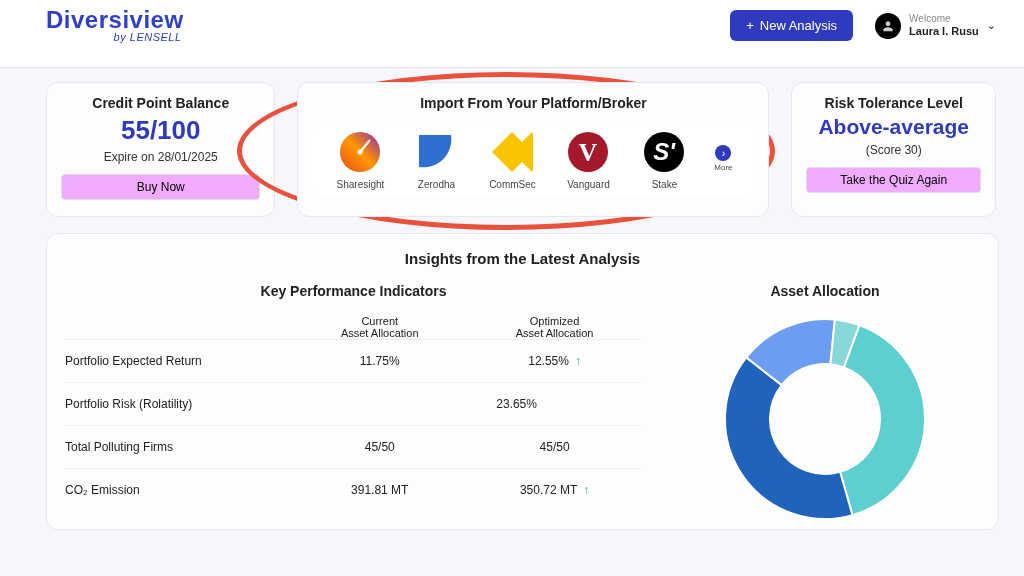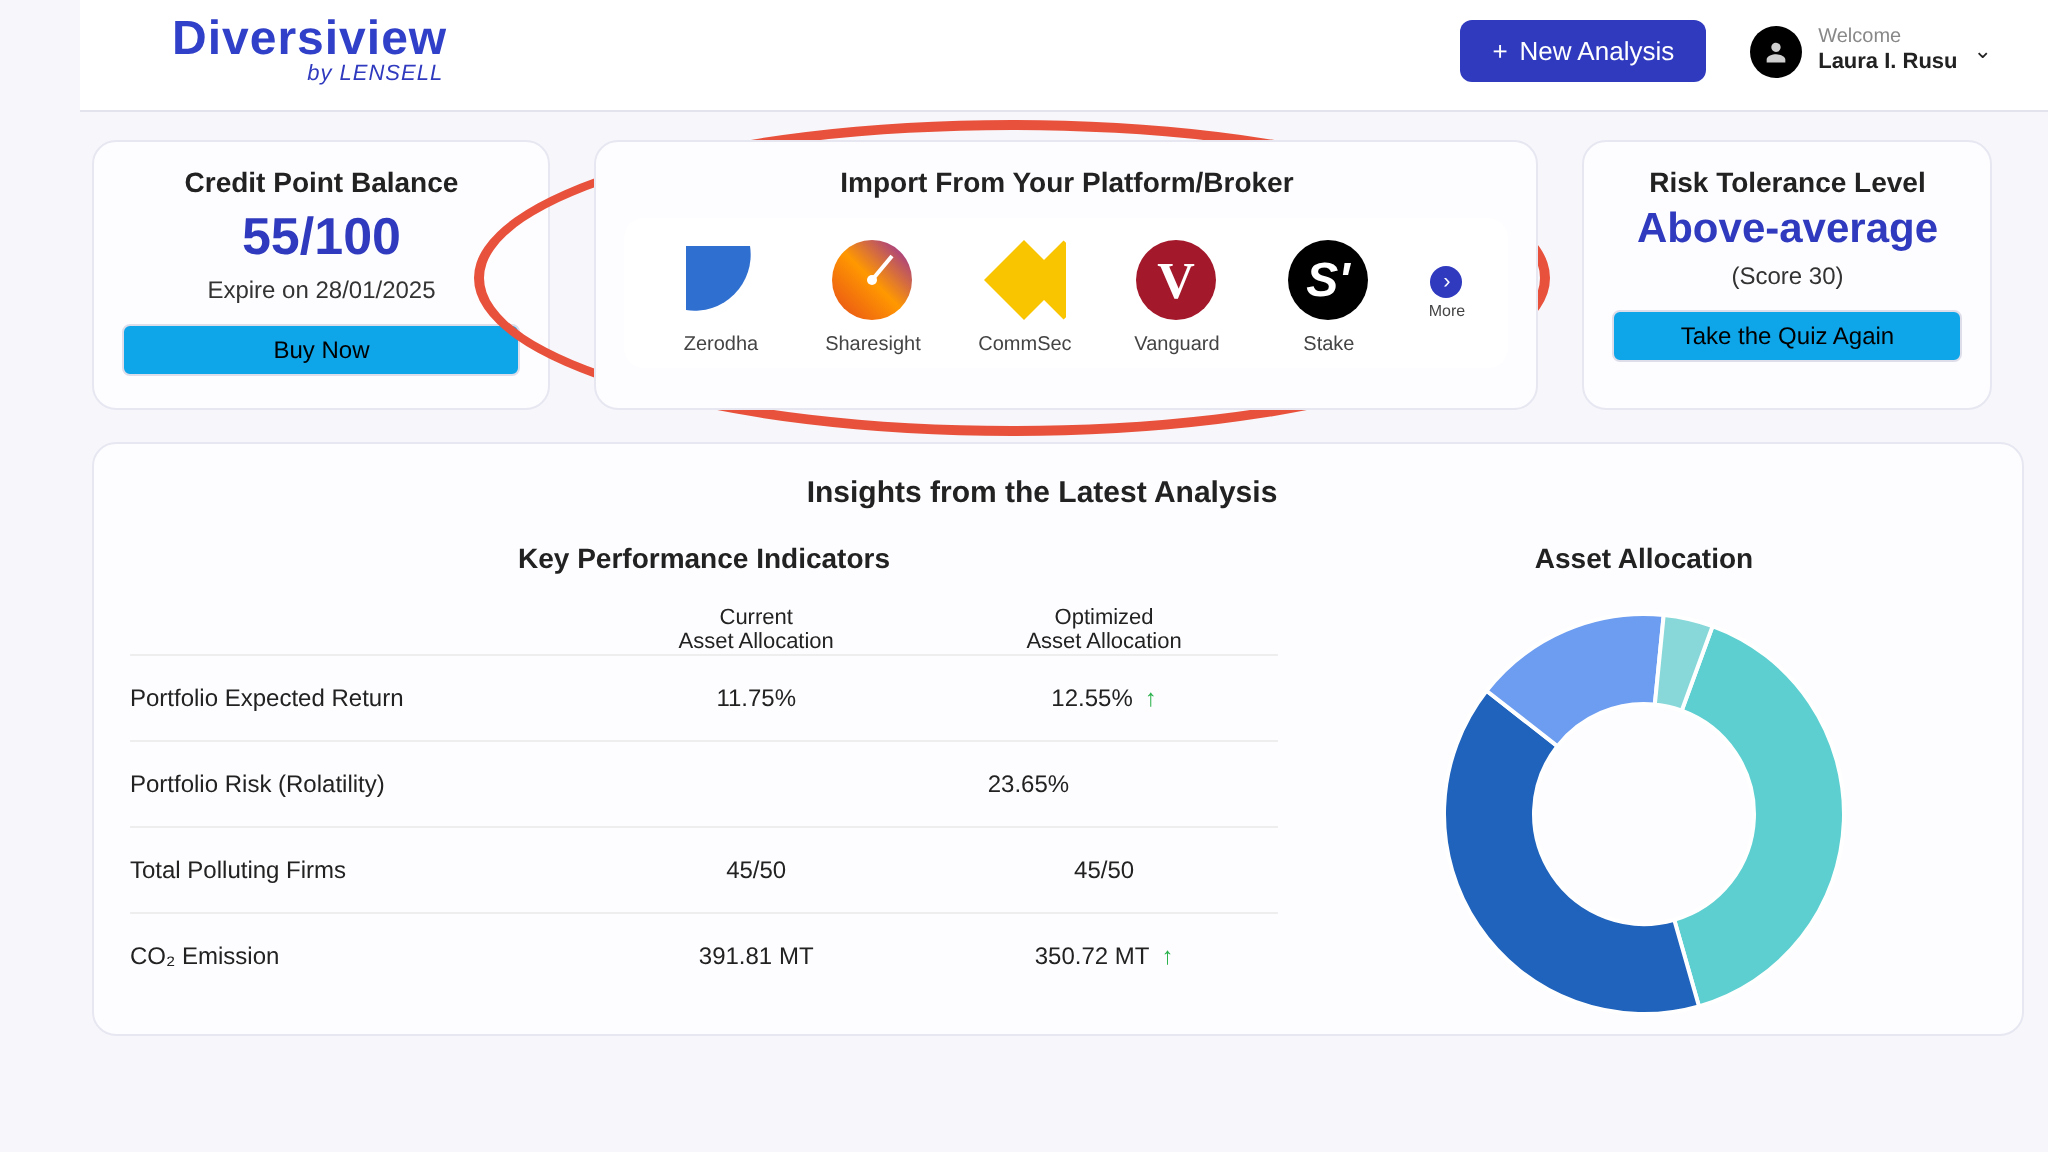--- a/index.html
+++ b/index.html
@@ -8,24 +8,23 @@
     background: #f7f7fb;
     width: 1024px;
     height: 576px;
     overflow: hidden;
     color: #222;
   }
   .header {
     display: flex;
     align-items: center;
     justify-content: space-between;
-    padding: 8px 28px 12px 46px;
+    padding: 8px 28px 24px 46px;
     border-bottom: 1px solid #e3e3ee;
     background: #fff;
-    margin-left: 40px;
   }
   .logo { line-height: 1; }
   .logo-main { font-size: 24px; font-weight: 600; color: #3140c8; letter-spacing: 0.5px; }
   .logo-sub  { font-size: 11px; font-style: italic; color: #2f3abf; letter-spacing: 0.5px; text-align: right; padding-right: 2px; }
   .header-right { display: flex; align-items: center; gap: 22px; }
   .new-analysis {
     background: #2f3abf; color: #fff; border: none; border-radius: 6px;
     padding: 8px 16px; font-size: 13px; display: flex; align-items: center; gap: 6px;
     cursor: pointer;
   }
@@ -46,21 +45,21 @@
   }
   .card {
     background: #fdfdff; border: 1px solid #e7e7f2; border-radius: 12px;
     padding: 12px 14px 16px 14px; text-align: center;
   }
   .credit { width: 230px; }
   .credit-title { font-size: 14px; font-weight: 600; }
   .credit-val { font-size: 26px; font-weight: 700; color: #2f3abf; margin-top: 4px; }
   .credit-exp { font-size: 12px; color: #333; margin-top: 4px; }
   .buy-btn, .quiz-btn {
-    margin-top: 10px; width: 100%; background: #0ea5e9; border: 1px solid #dedeea;
+    margin-top: 10px; width: 100%; background: #f0abfc; border: 1px solid #dedeea;
     border-radius: 4px; padding: 5px 0; font-size: 12px; cursor: pointer;
   }
 
   .import { flex: 1; position: relative; }
   .import-title { font-size: 14px; font-weight: 600; margin-bottom: 10px; }
   .brokers {
     background: #fff; border-radius: 10px; padding: 10px 14px 6px 14px;
     display: flex; align-items: flex-start; justify-content: space-around; gap: 8px;
   }
   .broker { display: flex; flex-direction: column; align-items: center; gap: 6px; cursor: pointer; width: 68px; }
@@ -78,23 +77,23 @@
     border-radius: 50%;
     pointer-events: none;
   }
 
   .risk { width: 205px; }
   .risk-title { font-size: 14px; font-weight: 600; }
   .risk-val { font-size: 21px; font-weight: 700; color: #2f3abf; margin-top: 4px; }
   .risk-score { font-size: 12px; color: #333; margin-top: 4px; }
 
   .insights {
-    margin: 8px 12px 0 46px;
+    margin: 8px 25px 0 46px;
     background: #fdfdff; border: 1px solid #e7e7f2; border-radius: 12px;
-    padding: 16px 34px 0 18px;
+    padding: 16px 18px 0 18px;
   }
   .insights-title { text-align: center; font-size: 15px; font-weight: 600; margin-bottom: 16px; }
   .insights-body { display: flex; gap: 28px; }
 
   .kpi { flex: 1; }
   .kpi-title { text-align: center; font-weight: 600; font-size: 14px; margin-bottom: 16px; }
   .kpi-table { width: 100%; font-size: 12px; }
   .kpi-head { display:flex; }
   .kpi-head .c1{ flex:1.3; }
   .kpi-head .c2,.kpi-head .c3{ flex:1; text-align:center; font-size:11px; }
@@ -147,42 +146,42 @@
     <button class="buy-btn">Buy Now</button>
   </div>
 
   <div class="card import">
     <div class="import-title">Import From Your Platform/Broker</div>
     <div class="brokers">
 
       <div class="broker">
         <div class="broker-ico">
           <svg width="42" height="42" viewBox="0 0 42 42">
-            <path d="M4 4 H36 A28 28 0 0 1 4 36 Z" fill="#2f6fd0"></path>
-          </svg>
-        </div>
-        <span class="broker-label">Zerodha</span>
-      </div>
-
-      <div class="broker">
-        <div class="broker-ico">
-          <svg width="42" height="42" viewBox="0 0 42 42">
             <defs>
                 <linearGradient id="g1" x1="0" y1="1" x2="1" y2="0">
                   <stop offset="0" stop-color="#e64a19"></stop>
                   <stop offset="0.5" stop-color="#ff9800"></stop>
                   <stop offset="1" stop-color="#8e24aa"></stop>
                 </linearGradient>
               </defs>
             <circle cx="21" cy="21" r="20" fill="url(#g1)"></circle>
             <line x1="21" y1="21" x2="31" y2="9" stroke="#fff" stroke-width="2"></line>
             <circle cx="21" cy="21" r="2.5" fill="#fff"></circle>
           </svg>
         </div>
         <span class="broker-label">Sharesight</span>
+      </div>
+
+      <div class="broker">
+        <div class="broker-ico">
+          <svg width="42" height="42" viewBox="0 0 42 42">
+            <path d="M4 4 H36 A28 28 0 0 1 4 36 Z" fill="#2f6fd0"></path>
+          </svg>
+        </div>
+        <span class="broker-label">Zerodha</span>
       </div>
 
       <div class="broker">
         <div class="broker-ico">
           <svg width="42" height="42" viewBox="0 0 42 42">
             <rect x="21" y="-7" width="28" height="28" transform="rotate(45 21 21)" fill="#f9c400"></rect>
             <polygon points="21,1 41,21 21,41 1,21" fill="#f9c400"></polygon>
           </svg>
         </div>
         <span class="broker-label">CommSec</span>

